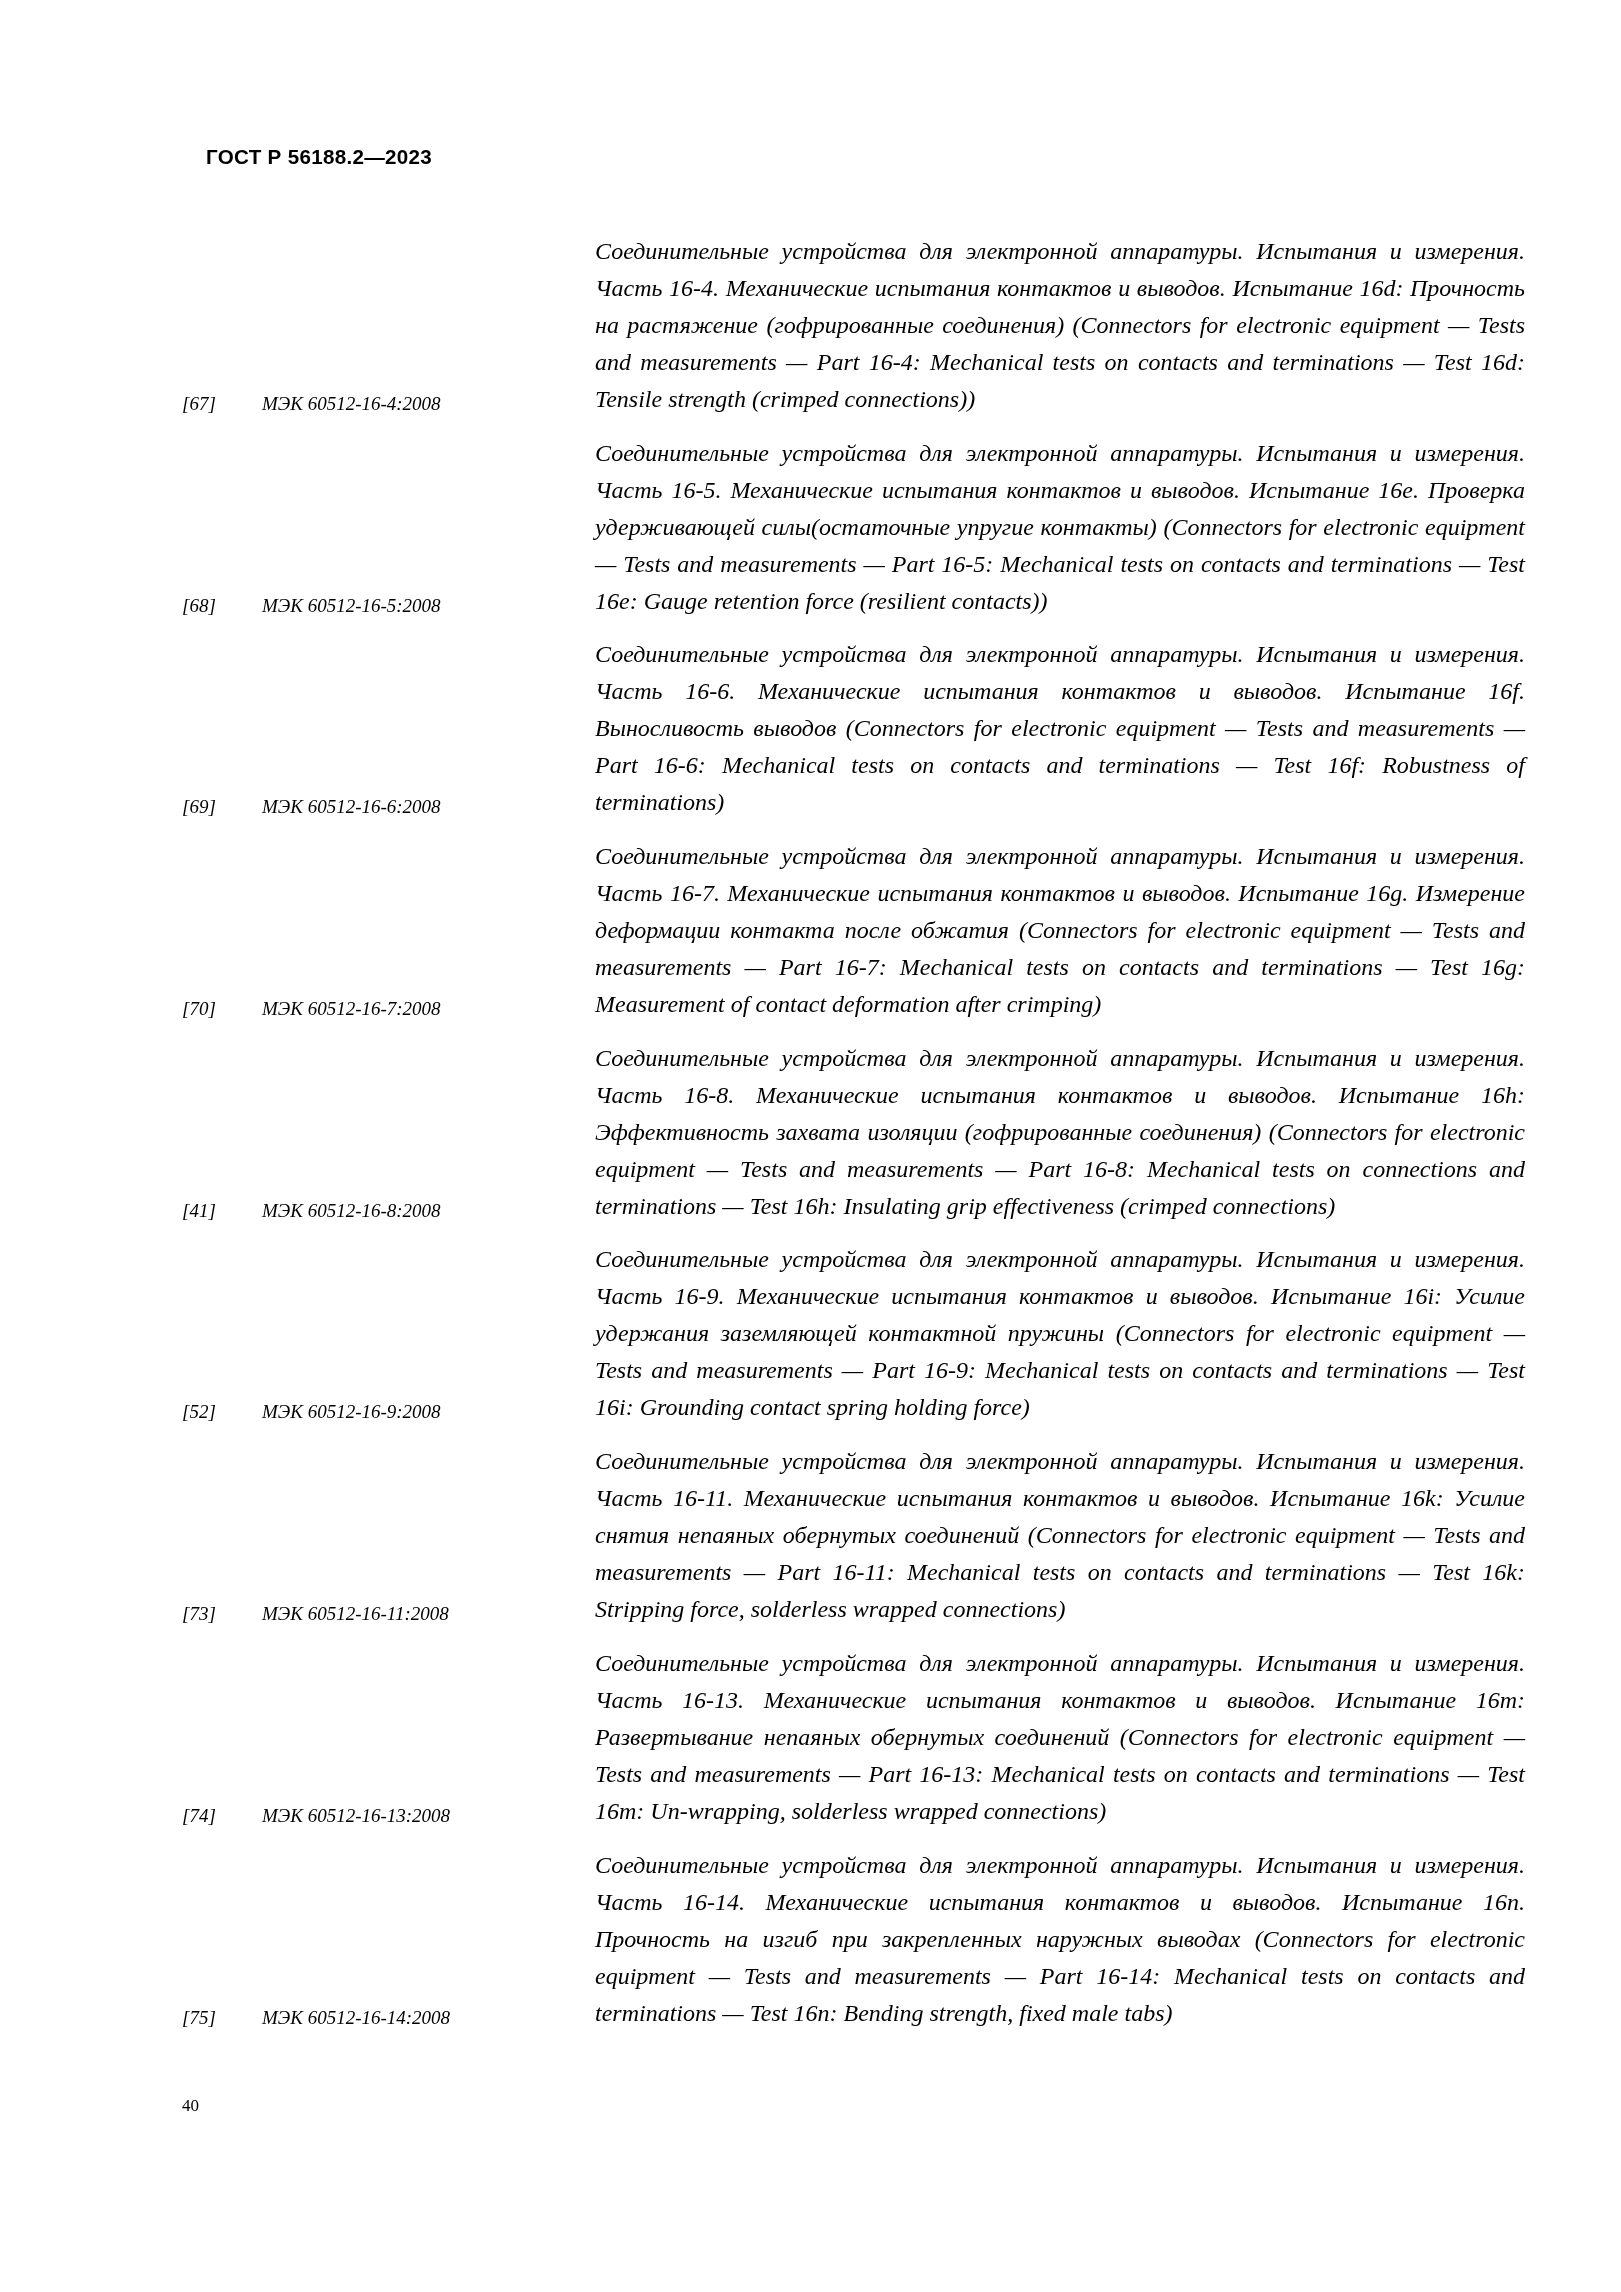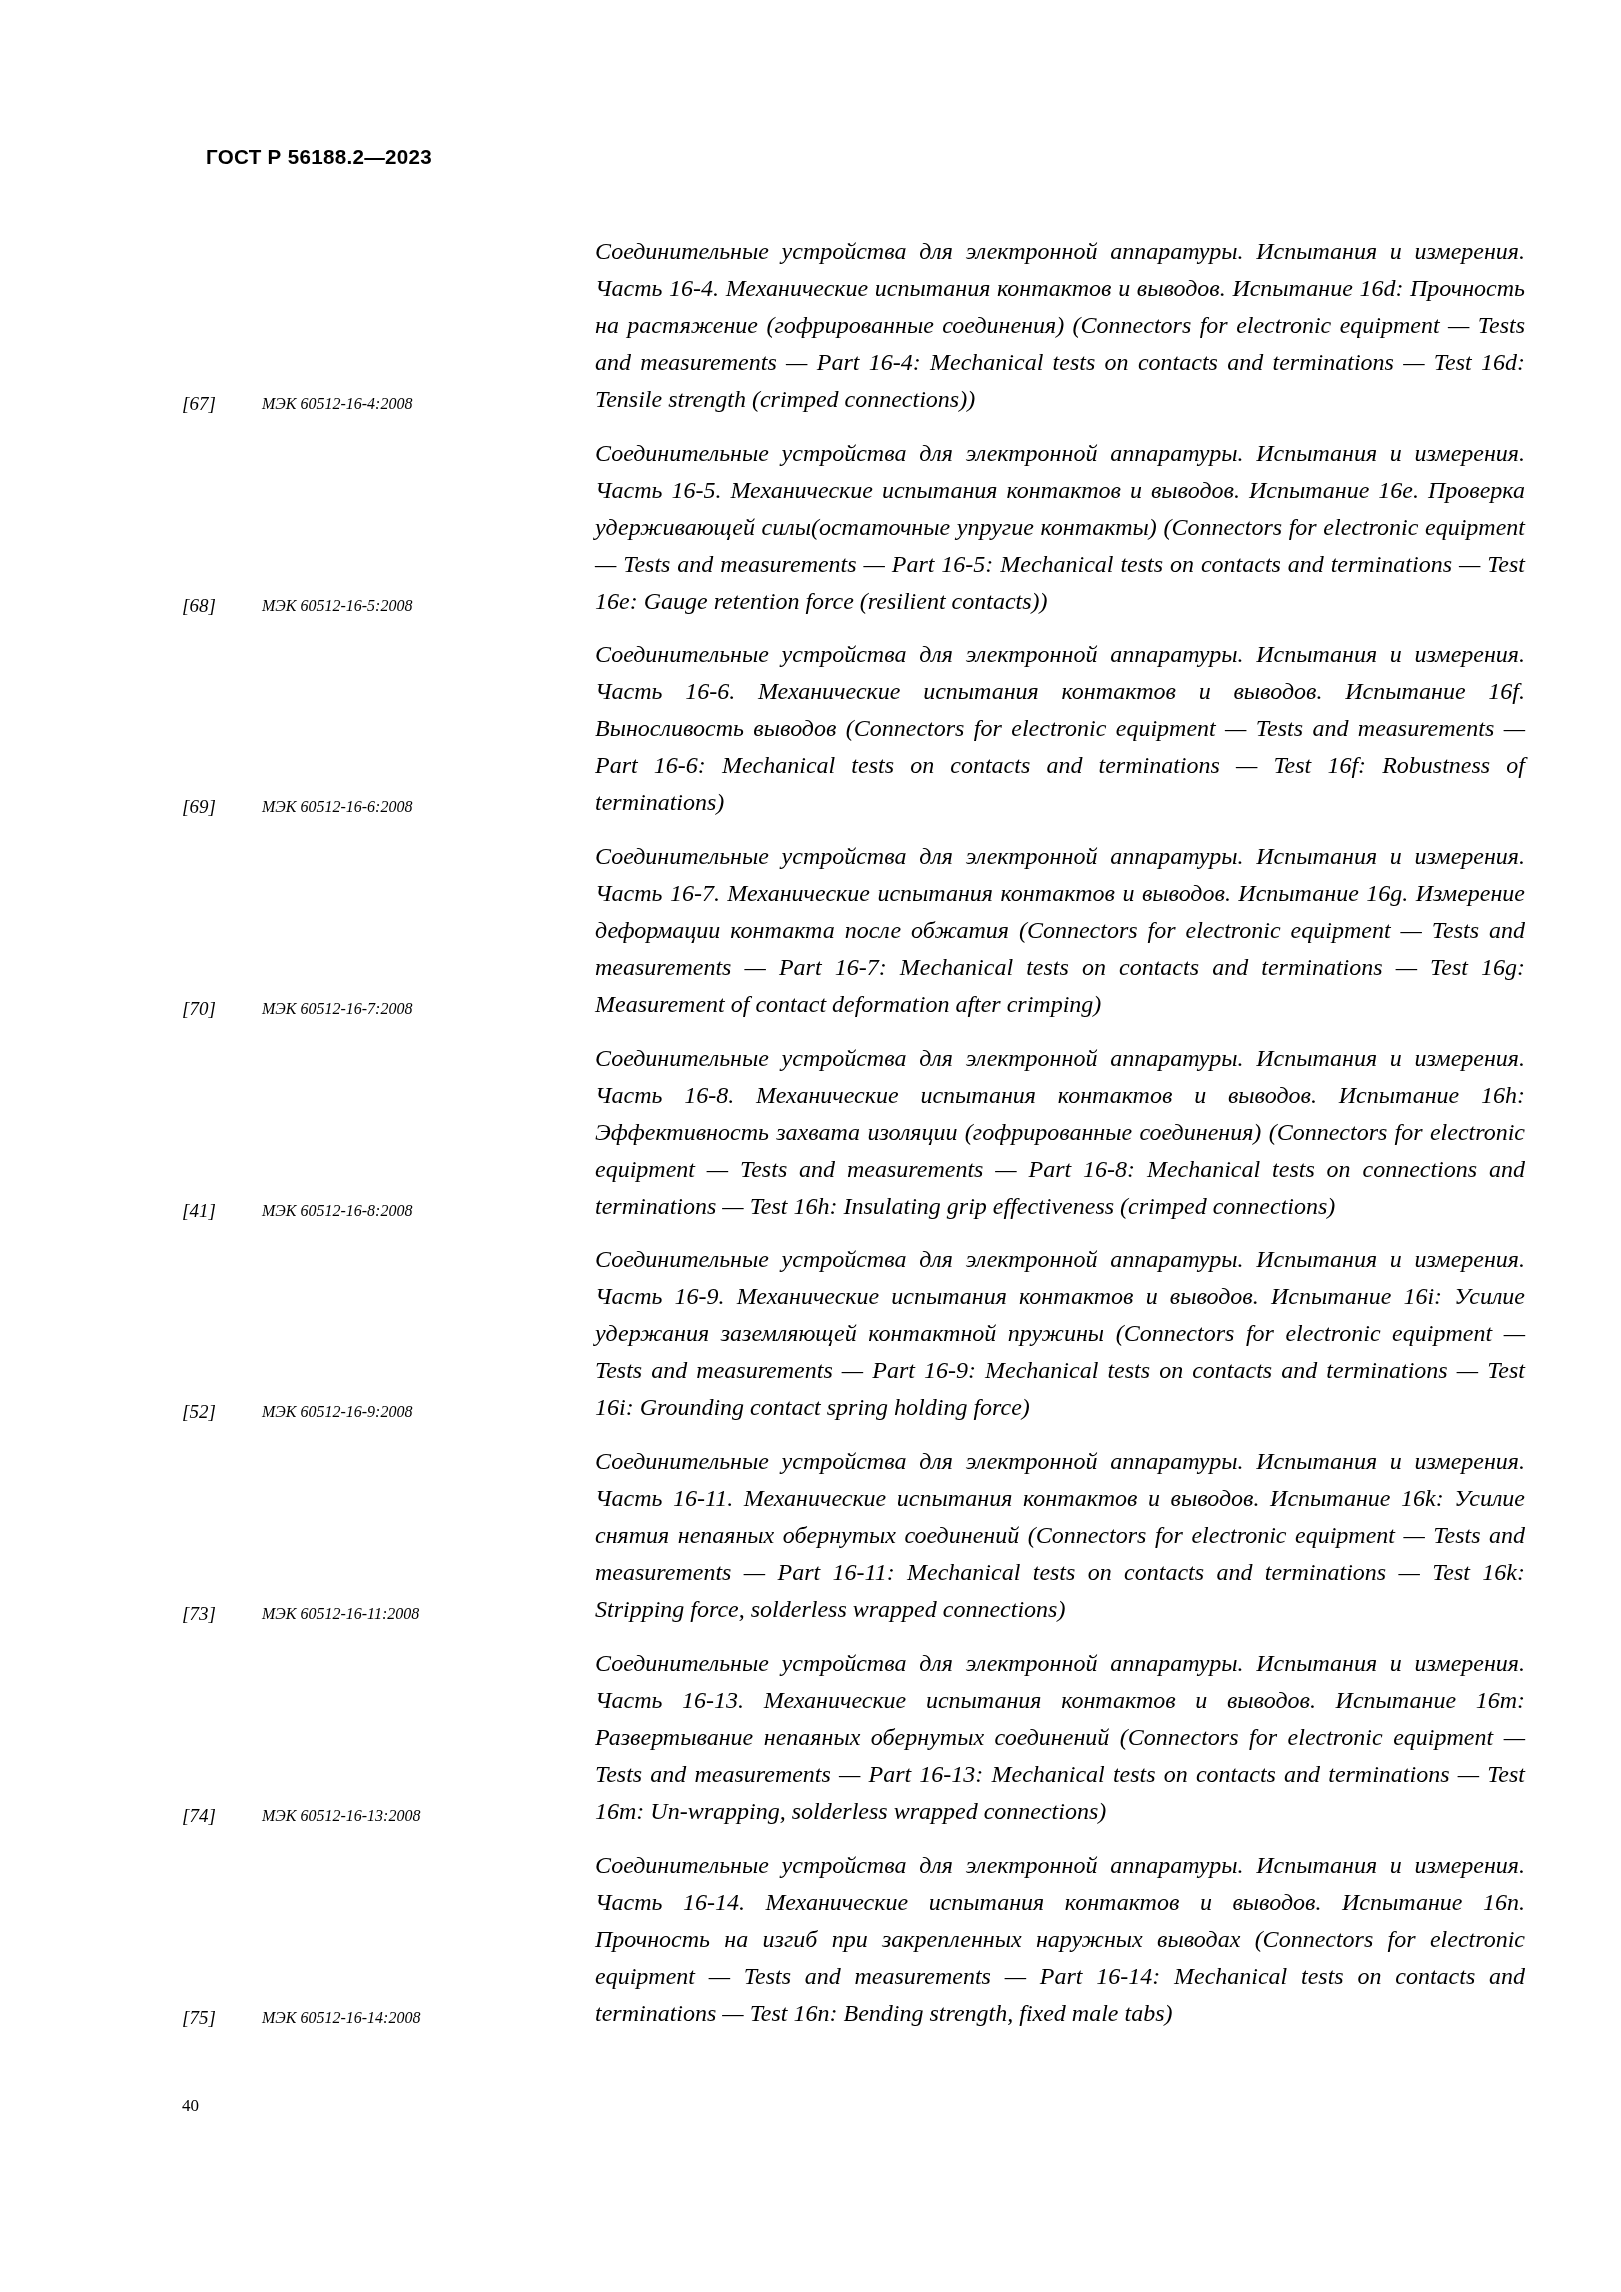--- a/index.html
+++ b/index.html
@@ -45,21 +45,21 @@
     width: 80px;
     flex: 0 0 80px;
     font-style: italic;
     font-size: 19px;
     line-height: 29px;
   }
   .ref-code {
     width: 333px;
     flex: 0 0 333px;
     font-style: italic;
-    font-size: 16px;
+    font-size: 19px;
     line-height: 29px;
     margin-top: 32px;
   }
   .ref-title {
     flex: 1 1 auto;
     font-style: italic;
     font-size: 24px;
     line-height: 37px;
     text-align: justify;
     text-justify: inter-word;

